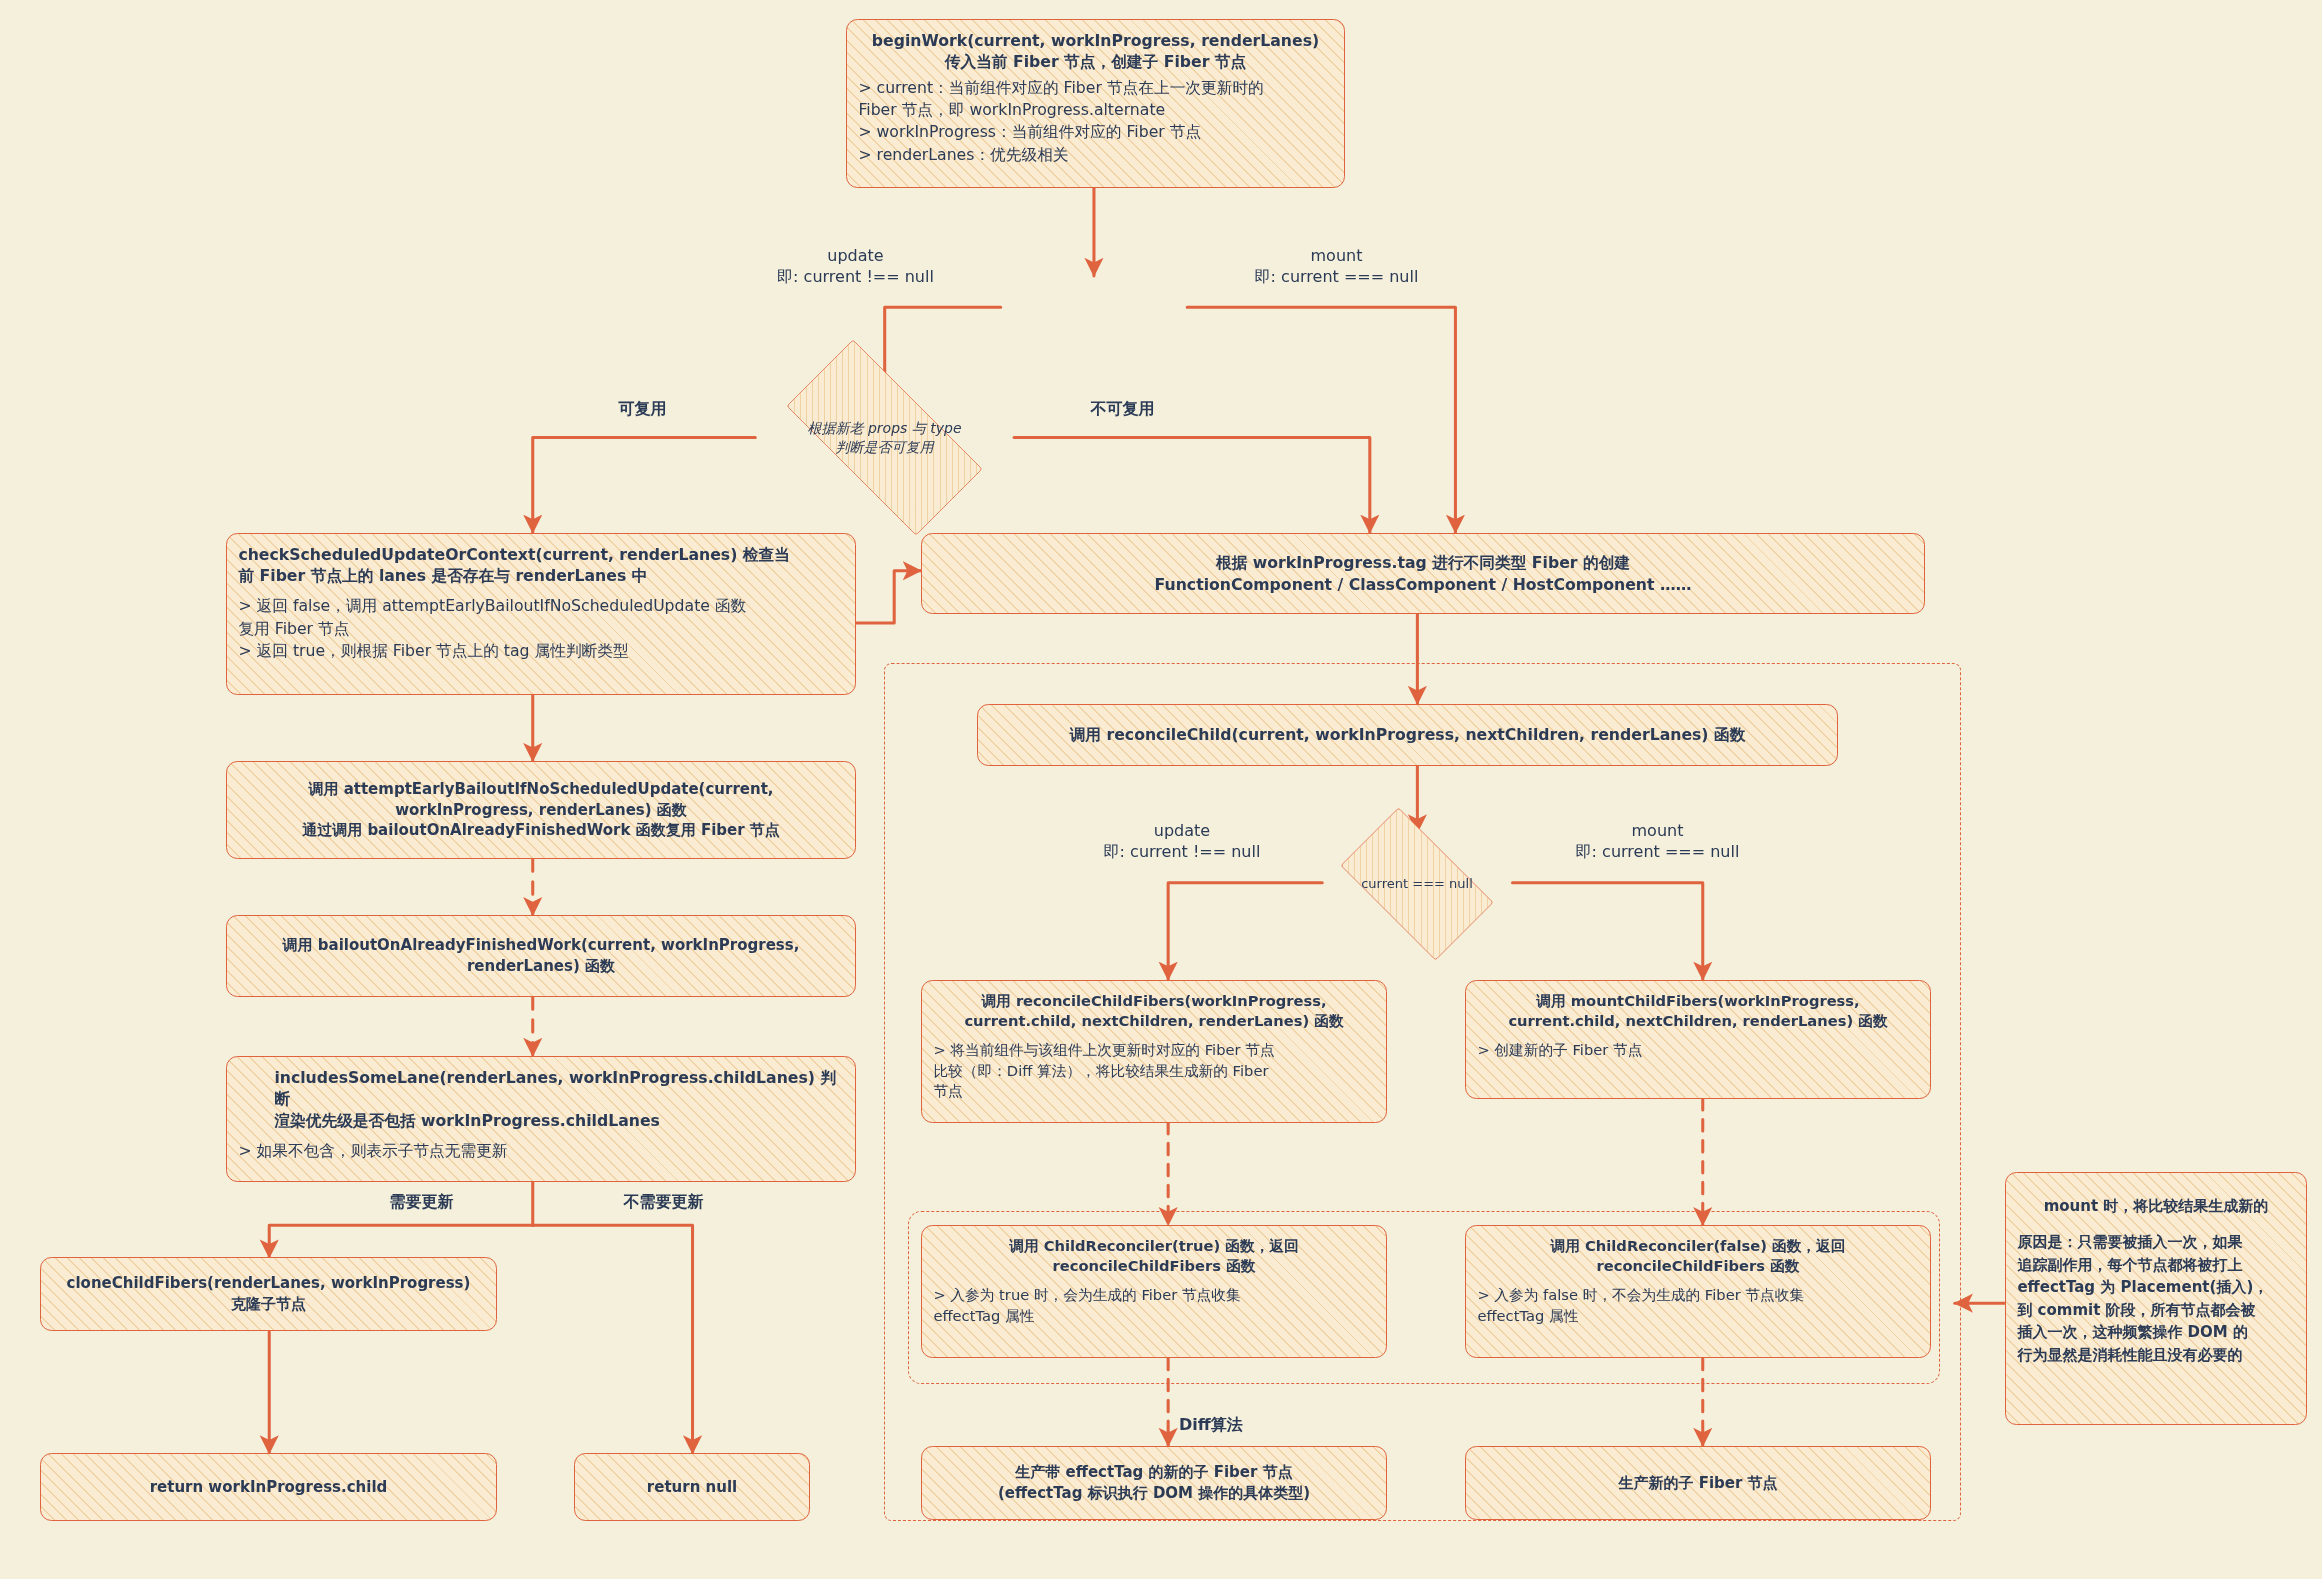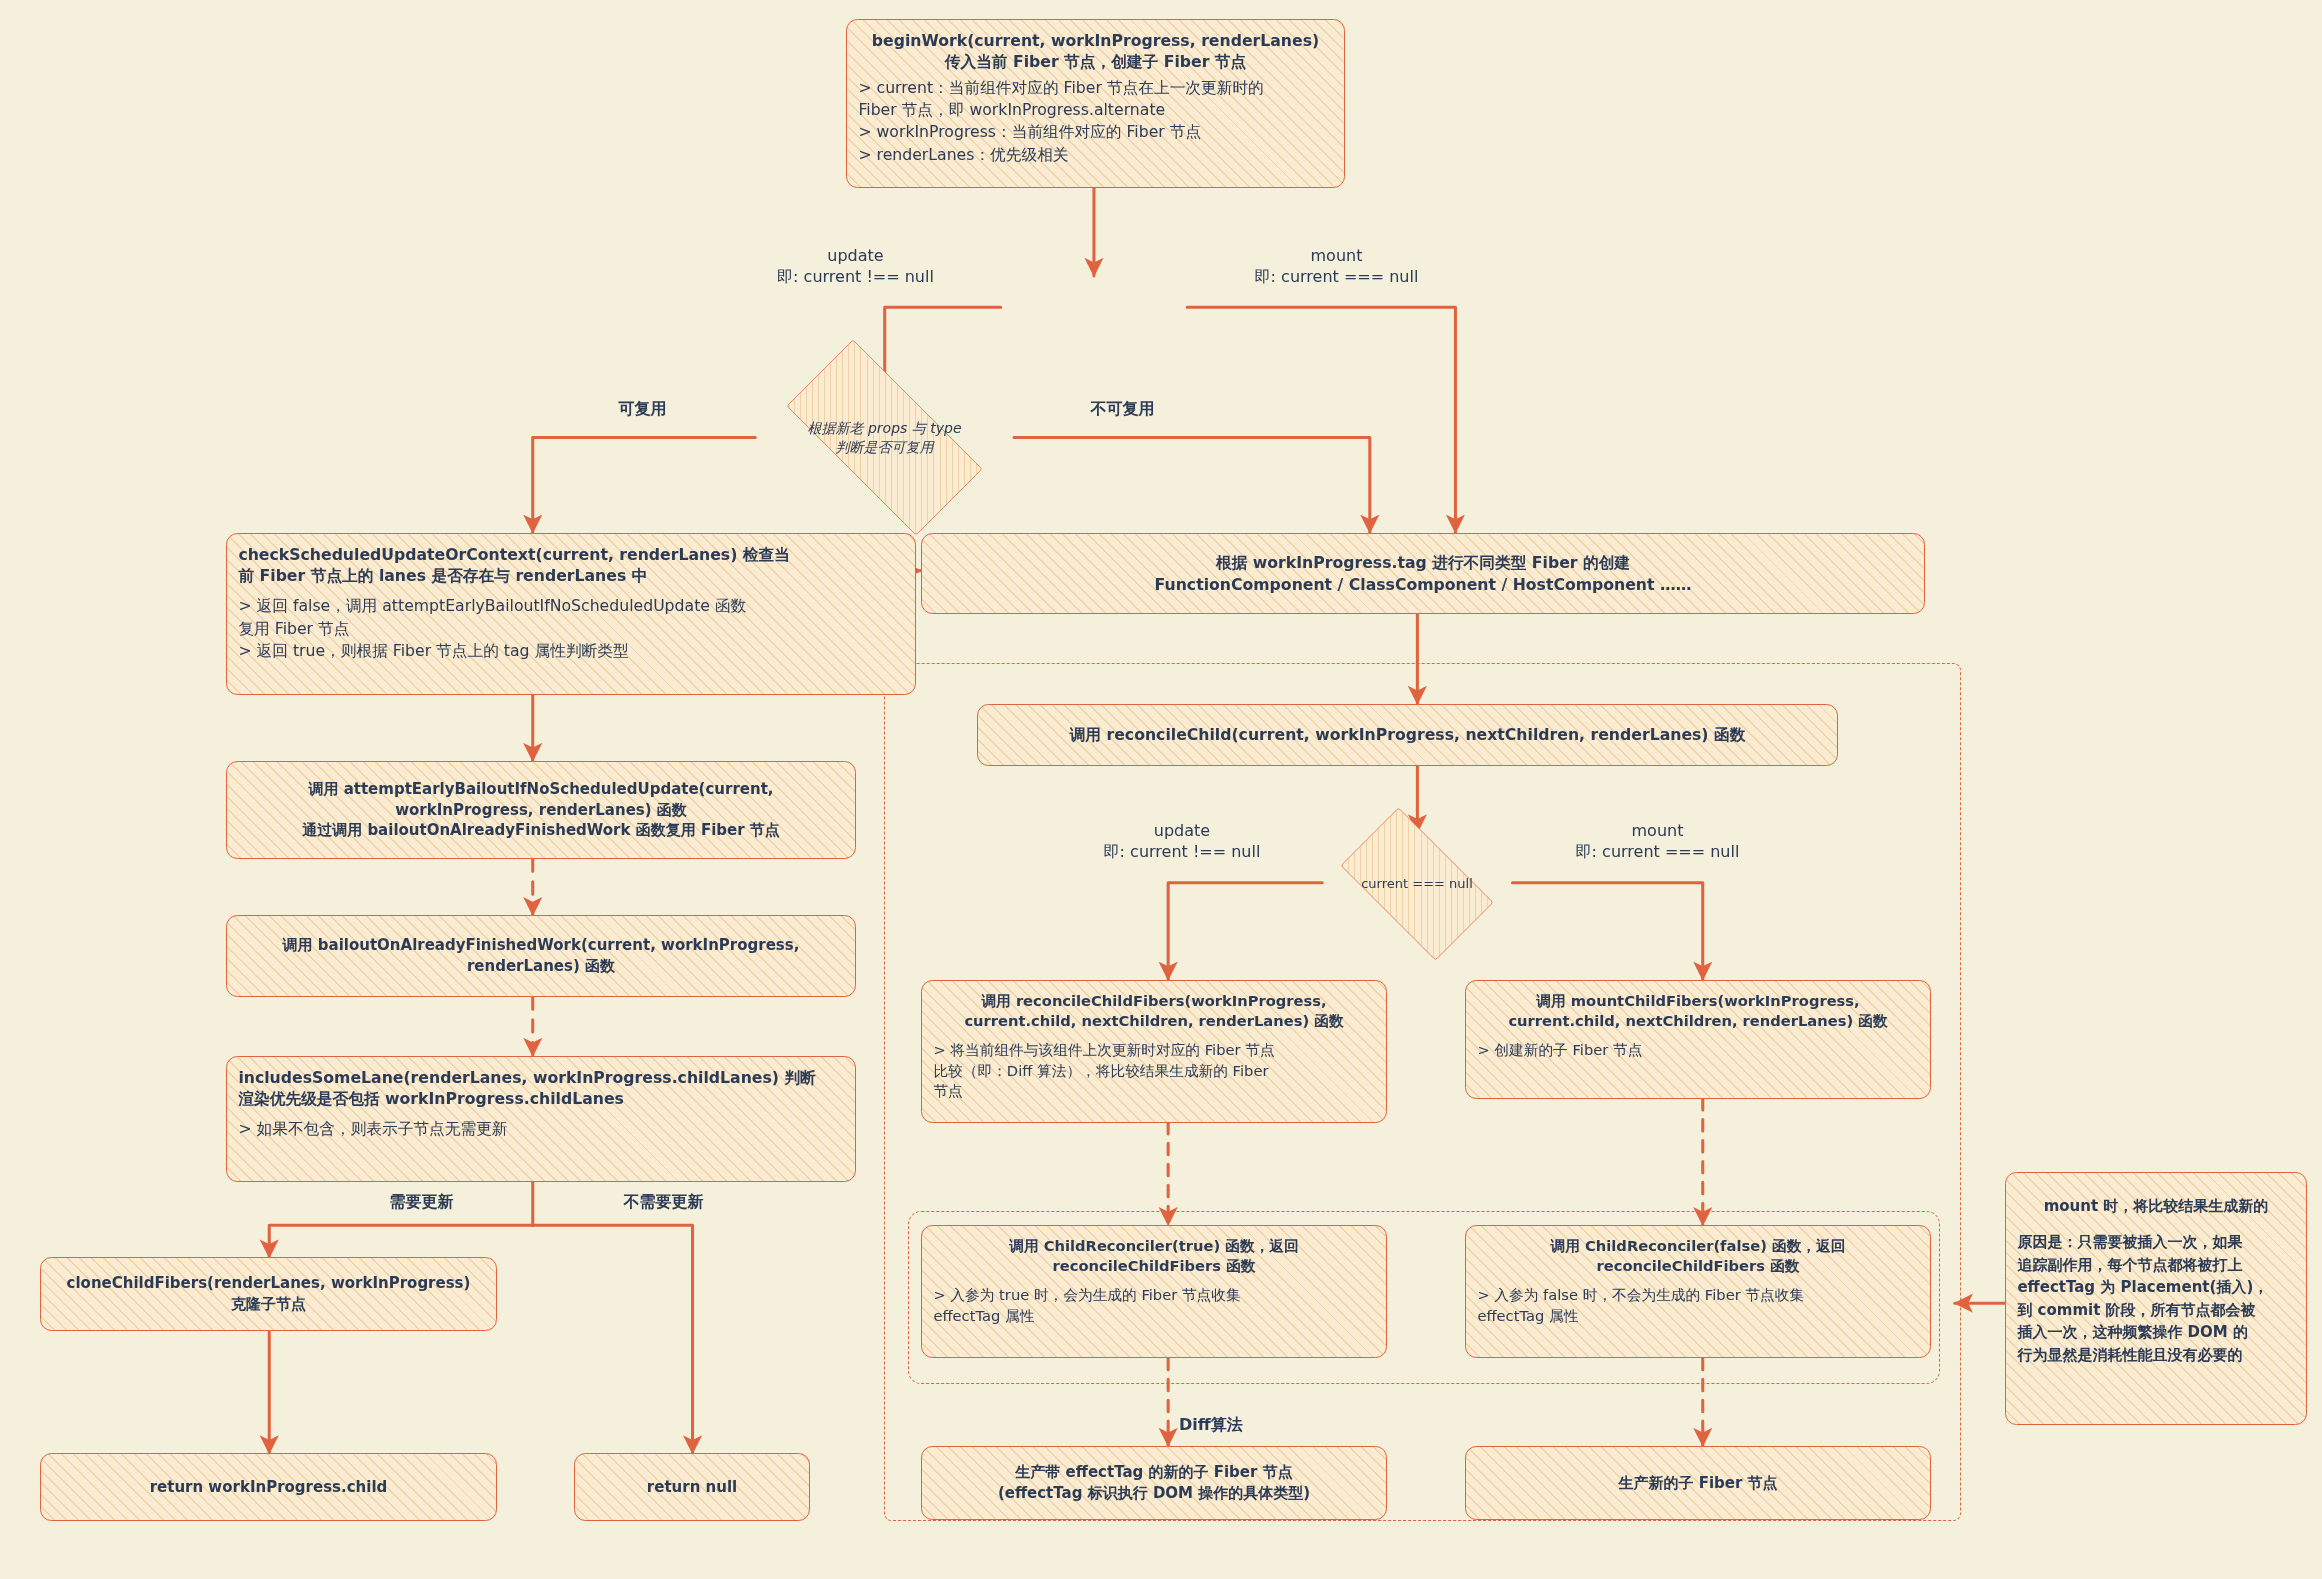--- a/index.html
+++ b/index.html
@@ -167,21 +167,21 @@
 即: current === null</div>
 
   <div class="diamond" style="left:755px;top:371px;width:259px;height:133px;">
     <div class="dshape"></div>
     <div class="dtext" style="font-size:14px;font-style:italic;">根据新老 props 与 type
 判断是否可复用</div>
   </div>
   <div class="elabel bold" style="left:571px;top:398px;width:143px;font-size:16px;">可复用</div>
   <div class="elabel bold" style="left:1032px;top:398px;width:181px;font-size:16px;">不可复用</div>
 
-  <div class="node" style="left:226px;top:533px;width:690px;height:162px;font-size:15.7px;">
+  <div class="node" style="left:226px;top:533px;width:630px;height:162px;font-size:15.7px;">
     <div class="ttl left" style="white-space:pre-line;">checkScheduledUpdateOrContext(current, renderLanes) 检查当
 前 Fiber 节点上的 lanes 是否存在与 renderLanes 中</div>
     <div class="sub">
       <div>&gt; 返回 false，调用 attemptEarlyBailoutIfNoScheduledUpdate 函数
 复用 Fiber 节点
 &gt; 返回 true，则根据 Fiber 节点上的 tag 属性判断类型</div>
     </div>
   </div>
 
   <div class="node" style="left:226px;top:761px;width:630px;height:98px;display:flex;align-items:center;justify-content:center;font-size:15px;">
@@ -189,21 +189,21 @@
 workInProgress, renderLanes) 函数
 通过调用 bailoutOnAlreadyFinishedWork 函数复用 Fiber 节点</div>
   </div>
 
   <div class="node" style="left:226px;top:915px;width:630px;height:82px;display:flex;align-items:center;justify-content:center;font-size:15px;">
     <div class="ttl" style="white-space:pre-line;width:100%;">调用 bailoutOnAlreadyFinishedWork(current, workInProgress,
 renderLanes) 函数</div>
   </div>
 
   <div class="node" style="left:226px;top:1056px;width:630px;height:126px;font-size:15.7px;">
-    <div class="ttl left" style="white-space:pre-line;">includesSomeLane(renderLanes, workInProgress.childLanes) 判断
+    <div class="ttl left" style="white-space:pre-line;margin-left:36px;">includesSomeLane(renderLanes, workInProgress.childLanes) 判断
 渲染优先级是否包括 workInProgress.childLanes</div>
     <div class="sub">
       <div>&gt; 如果不包含，则表示子节点无需更新</div>
     </div>
   </div>
 
   <div class="elabel bold" style="left:331px;top:1191px;width:181px;font-size:16px;">需要更新</div>
   <div class="elabel bold" style="left:559px;top:1191px;width:209px;font-size:16px;">不需要更新</div>
 
   <div class="node" style="left:40px;top:1257px;width:457px;height:74px;display:flex;align-items:center;justify-content:center;font-size:15px;">

